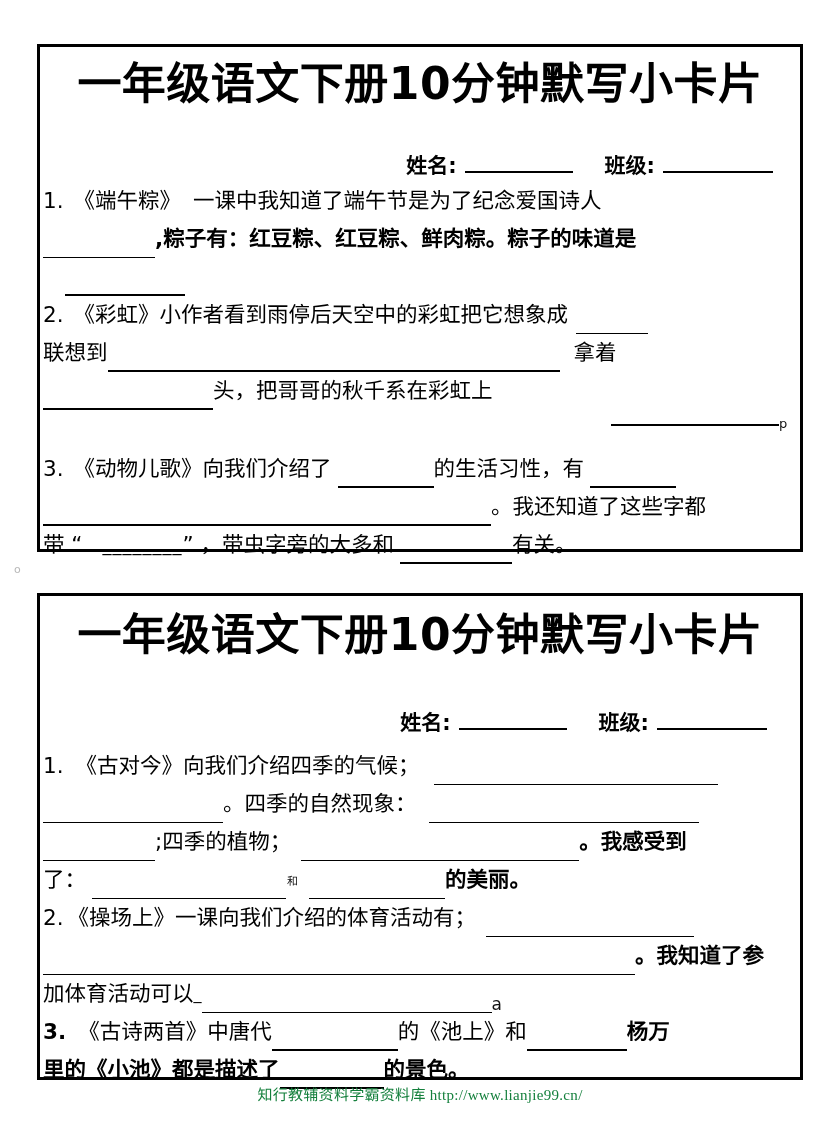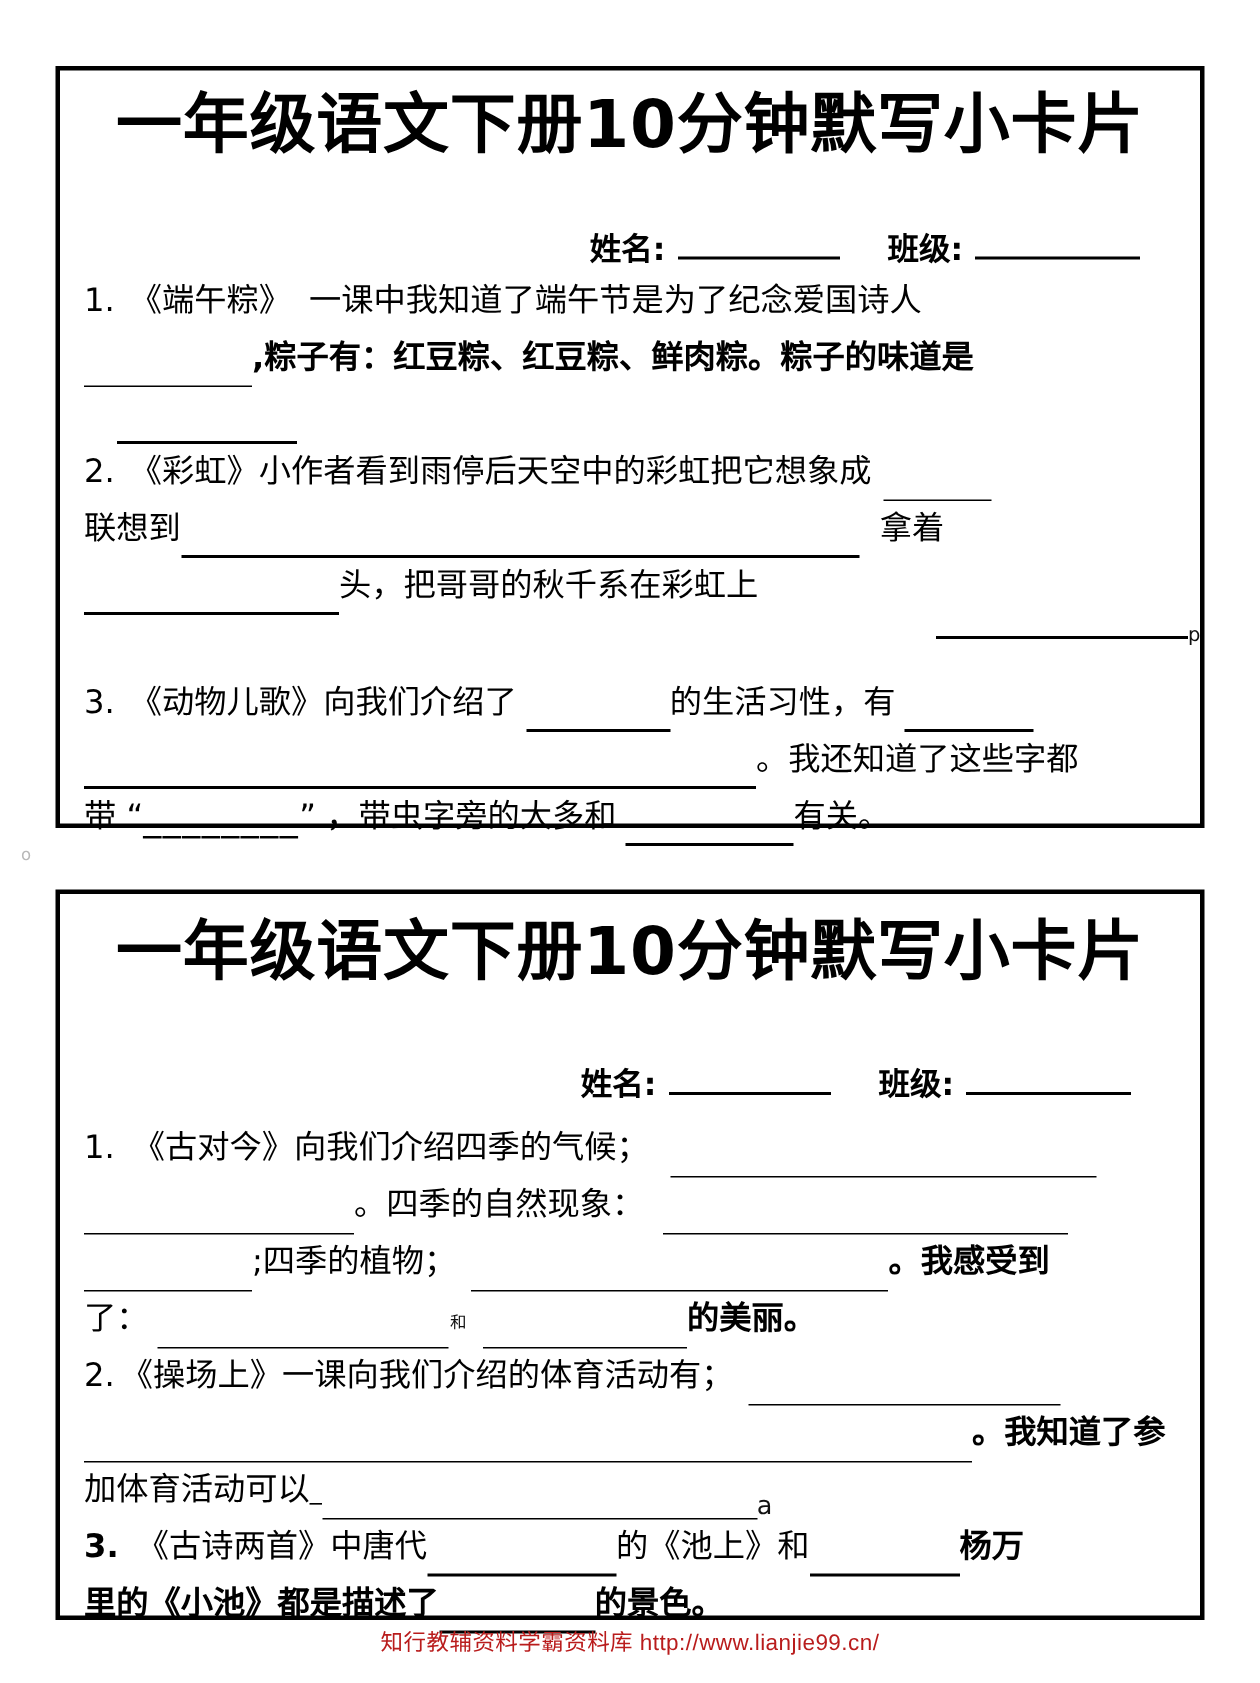--- a/index.html
+++ b/index.html
@@ -29,21 +29,21 @@
     left: 37px;
     width: 766px;
     box-sizing: border-box;
     border: 3px solid #000;
     background: #fff;
   }
   #card-1 { top: 44px;  height: 508px; }
   #card-2 { top: 593px; height: 487px; }
 
   .card-inner {
-    padding: 0 16px;
+    padding: 0 3px;
     height: 100%;
     box-sizing: border-box;
     position: relative;
   }
 
   
   .card-title {
     text-align: center;
     font-size: 44px;
     line-height: 1.12;
@@ -102,21 +102,22 @@
     height: 1.0em;
     vertical-align: bottom;
   }
   .blank.thin { border-bottom-width: 1.5px; }
   .sp { display: inline-block; }
 
   
   .blank-dash {
     display: inline-block;
     letter-spacing: 1px;
-    font-size: 24px;
+    font-size: 18px;
+    margin-left: 20px;
   }
 
   
   .artifact {
     position: absolute;
     color: #111;
     font-size: 13px;
     line-height: 1;
   }
   .float-rule {
@@ -125,24 +126,24 @@
   }
 
   
   #footer-watermark {
     position: absolute;
     left: 0;
     right: 0;
     top: 1083px;
     text-align: center;
     font-size: 15px;
-    color: #b91c1c;
+    color: #15803d;
     letter-spacing: 0.3px;
     white-space: nowrap;
-    font-family: Liberation Sans, sans-serif;
+    font-family: Liberation Serif, serif;
   }
 
   .gap-artifact {
     position: absolute;
     left: 14px;
     top: 564px;
     font-size: 11px;
     color: #b8b8b8;
     line-height: 1;
   }

